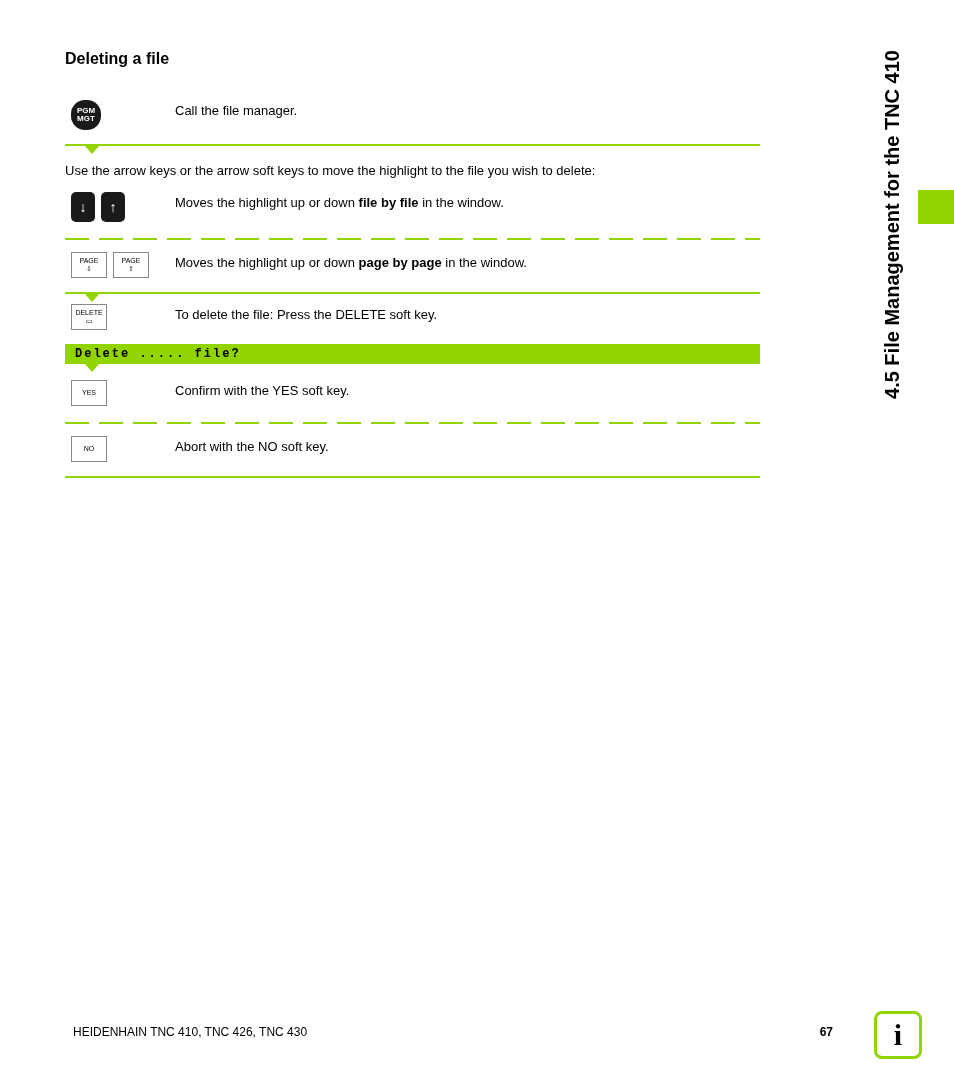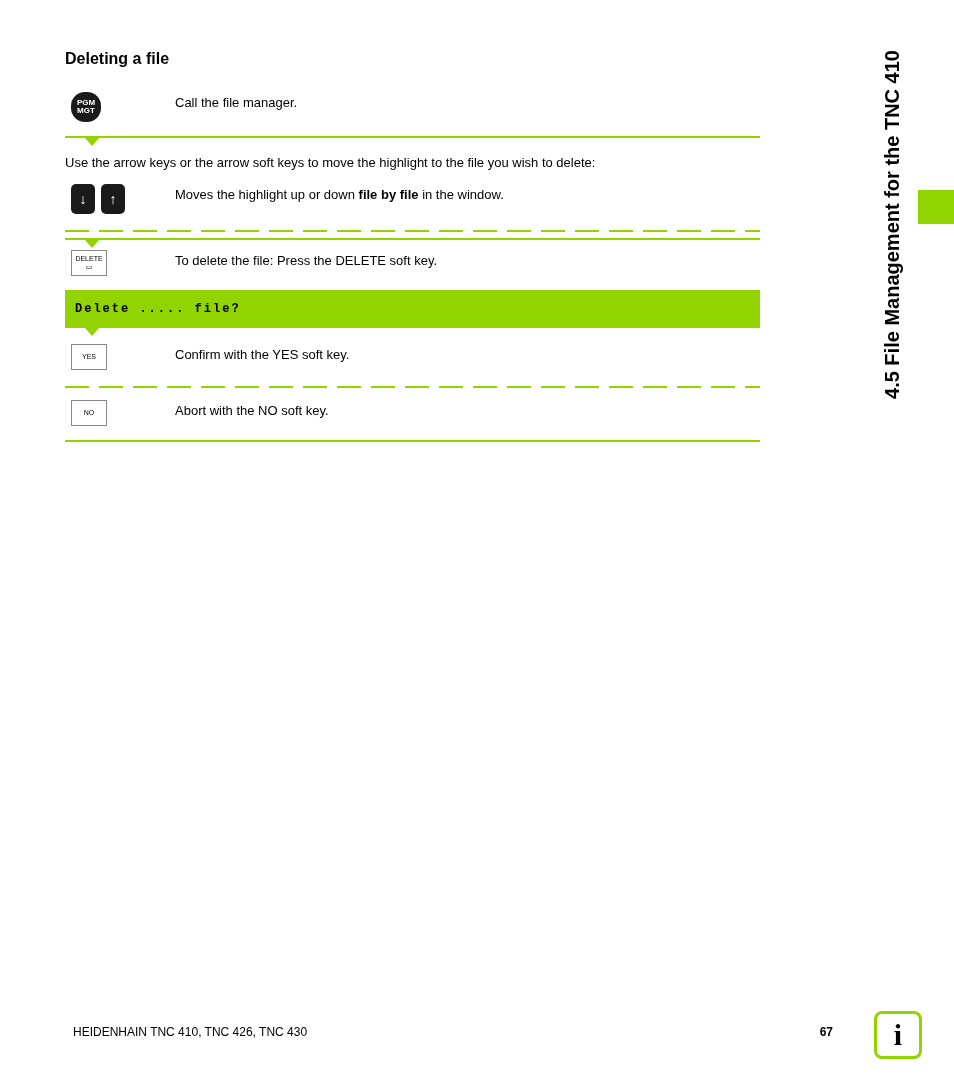--- a/index.html
+++ b/index.html
@@ -12,21 +12,21 @@
     color: #000;
     position: relative;
   }
   .page {
     padding: 50px 70px 40px 65px;
     width: 830px;
   }
   .section-title {
     font-weight: bold;
     font-size: 16px;
-    margin-bottom: 18px;
+    margin-bottom: 26px;
   }
   .step {
     display: flex;
     align-items: flex-start;
     padding: 6px 0 10px 0;
   }
   .key-col {
     width: 110px;
     flex-shrink: 0;
     display: flex;
@@ -99,21 +99,21 @@
     background-size: 34px 2px;
     background-repeat: repeat-x;
   }
   .prompt-bar {
     background: #92d400;
     color: #000;
     font-family: "Courier New", monospace;
     font-weight: bold;
     font-size: 12px;
     letter-spacing: 2px;
-    padding: 12px 10px;
+    padding: 3px 10px;
     position: relative;
     margin-top: 4px;
   }
   .prompt-bar::after {
     content: "";
     position: absolute;
     left: 20px;
     bottom: -8px;
     width: 0; height: 0;
     border-left: 7px solid transparent;
@@ -196,20 +196,35 @@
       <div class="key-arrow">↓</div>
       <div class="key-arrow">↑</div>
     </div>
     <div class="desc-col">
       <span>Moves the highlight up or down </span><span class="bold">file by file</span><span> in the window.</span>
     </div>
   </div>
 
   <div class="sep-dashed"></div>
 
+  <div class="step">
+    <div class="key-col">
+      <div class="key-white">
+        <span>PAGE</span>
+        <span>⇩</span>
+      </div>
+      <div class="key-white">
+        <span>PAGE</span>
+        <span>⇧</span>
+      </div>
+    </div>
+    <div class="desc-col">
+      <span>Moves the highlight up or down </span><span class="bold">page by page</span><span> in the window.</span>
+    </div>
+  </div>
 
   <div class="sep-solid with-arrow"></div>
 
   <div class="step">
     <div class="key-col">
       <div class="key-white">
         <span>DELETE</span>
         <span>▭</span>
       </div>
     </div>

